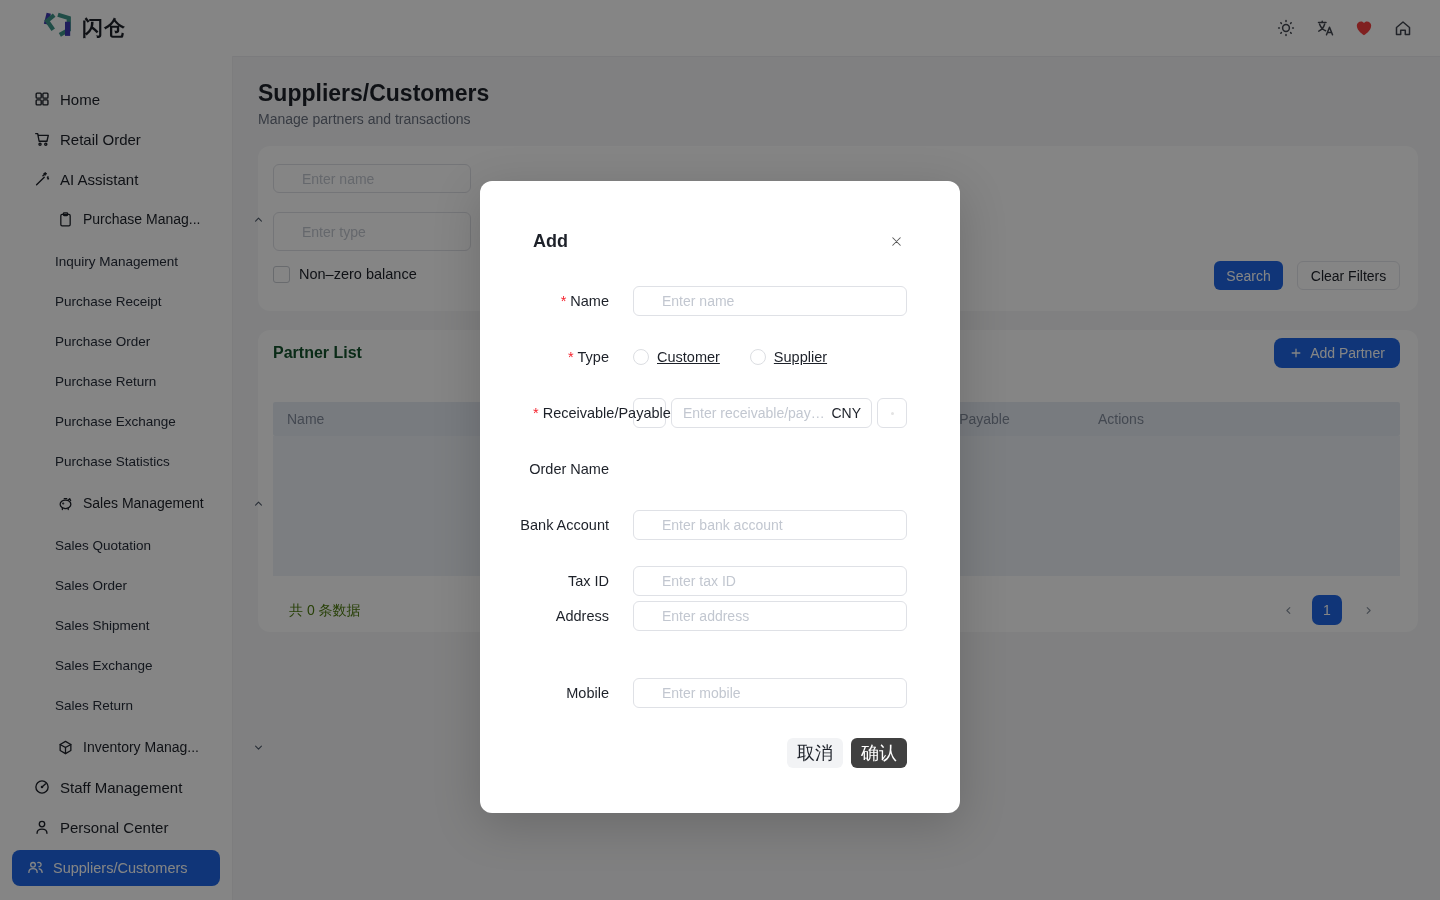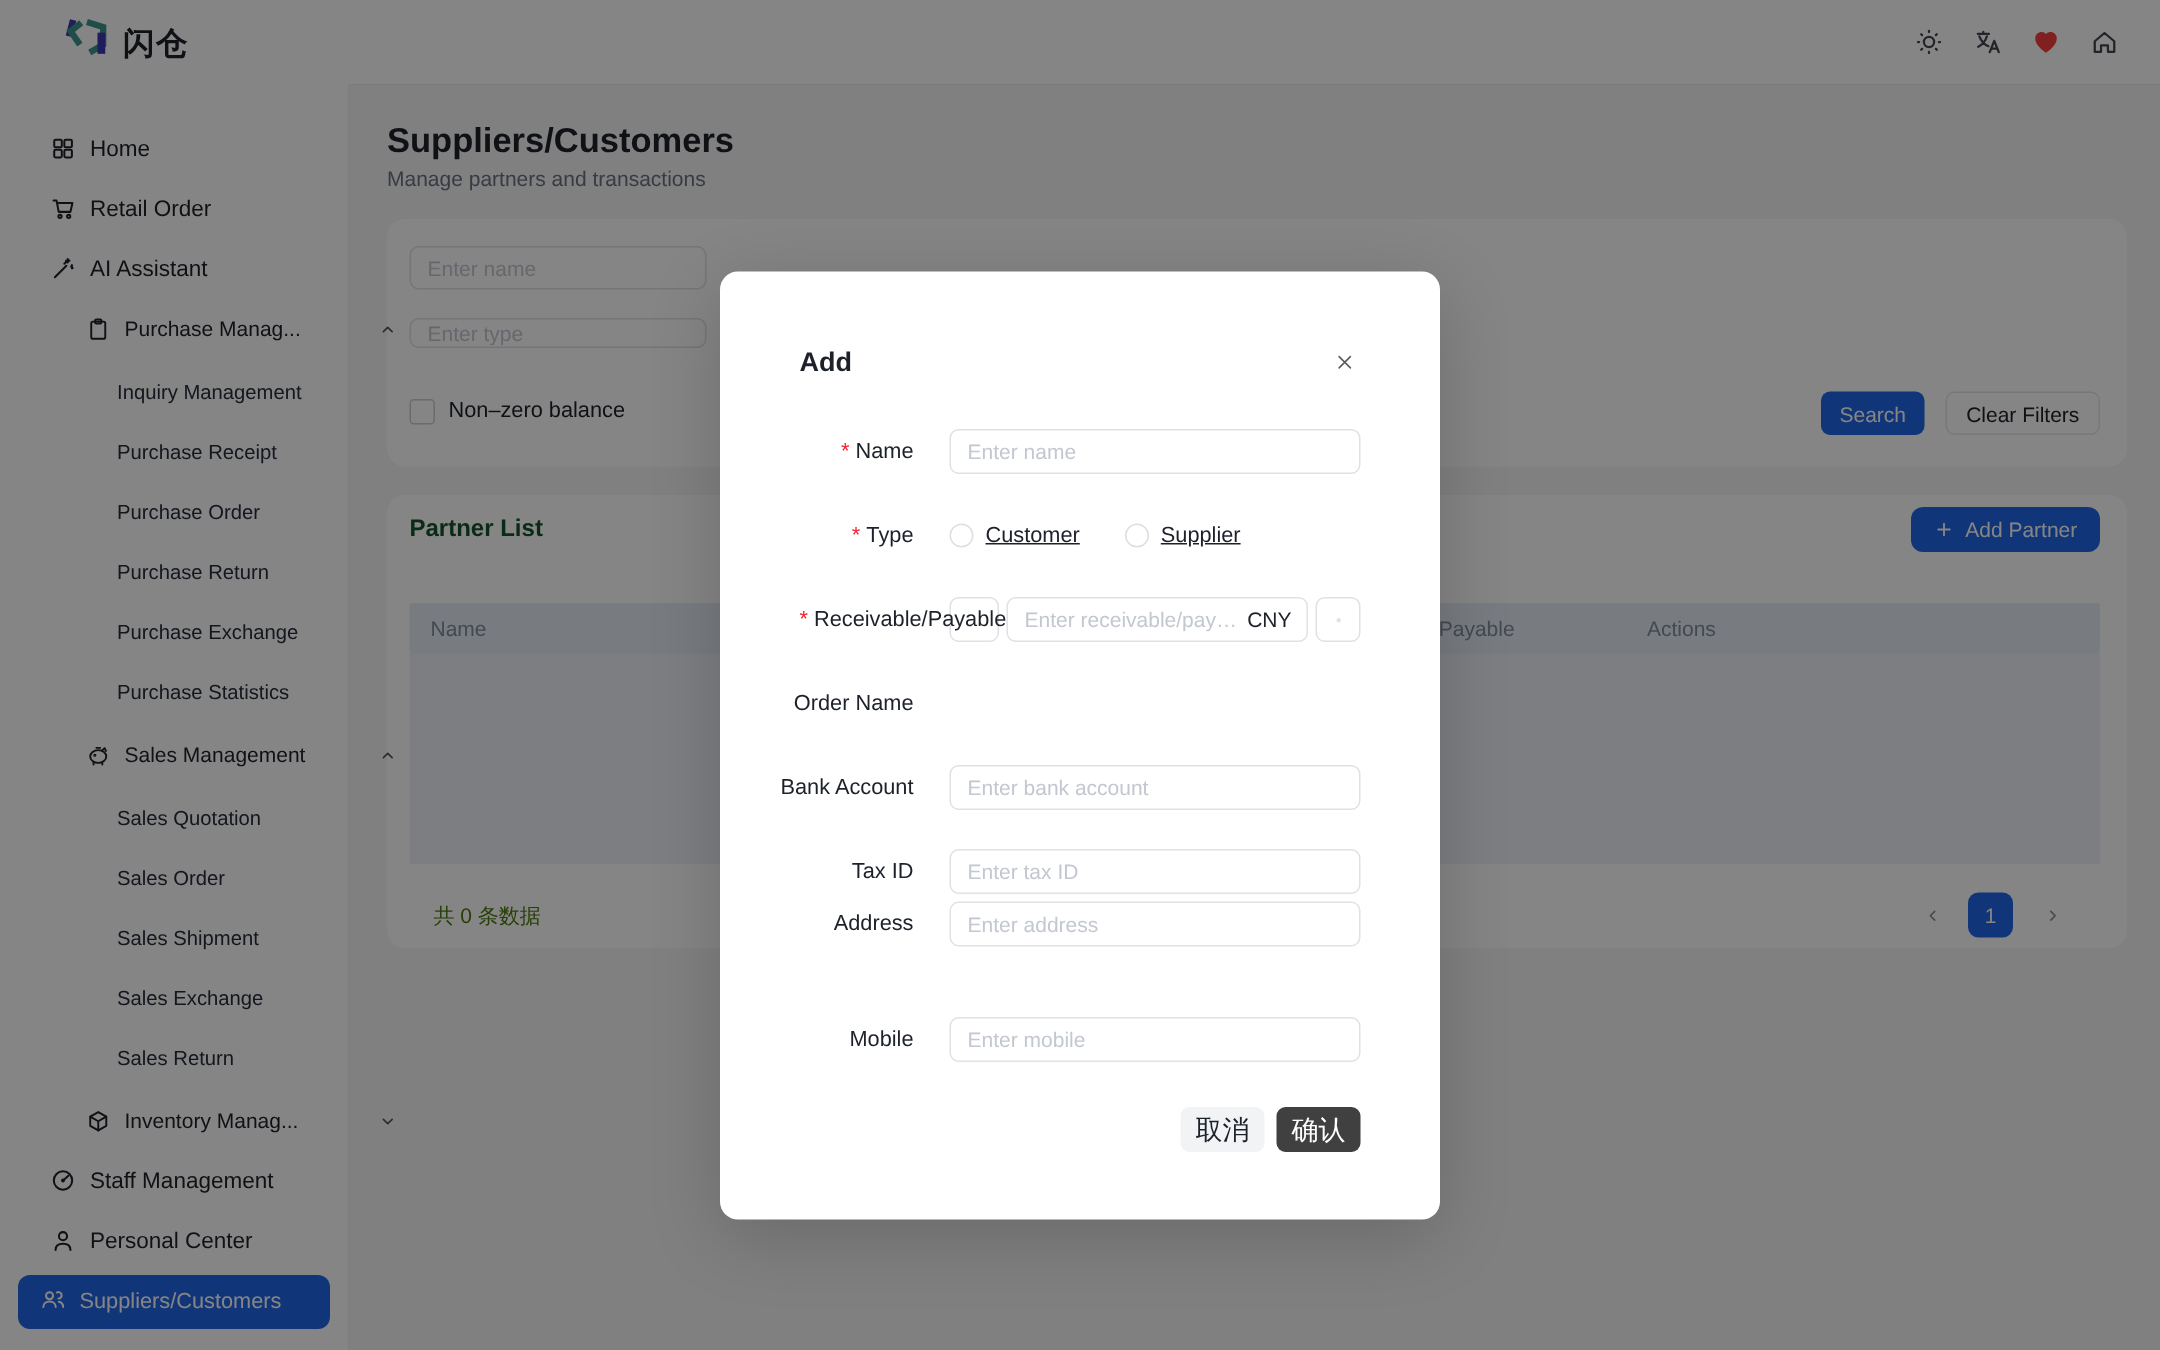--- a/index.html
+++ b/index.html
@@ -17,38 +17,38 @@
 
   
   .sidebar{position:absolute;left:0;top:56px;width:232px;height:844px;background:#fff;border-right:1px solid #efeff2;z-index:2;}
   .side-item{position:absolute;left:0;width:232px;height:36px;display:flex;align-items:center;cursor:pointer;color:#1d2129;}
   .side-item .s-icon{display:flex;align-items:center;justify-content:center;}
   .side-item .s-icon svg{stroke:#1d2129;fill:none;stroke-width:1.5;stroke-linecap:round;stroke-linejoin:round;}
   .lv1{padding-left:33px;font-size:15px;gap:9px;}
   .lv1 .s-icon svg{width:18px;height:18px;}
   .lv2{padding-left:57px;font-size:14px;gap:9px;}
   .lv2 .s-icon svg{width:17px;height:17px;}
-  .lv3{padding-left:78px;font-size:13.5px;color:#272e3b;}
+  .lv3{padding-left:55px;font-size:13.5px;color:#272e3b;}
   .chev{position:absolute;right:24px;display:flex;}
   .chev svg{width:13px;height:13px;stroke:#4e5969;fill:none;stroke-width:1.7;stroke-linecap:round;stroke-linejoin:round;}
   .side-sel{position:absolute;left:12px;width:208px;height:36px;border-radius:8px;background:#1f67e6;color:#fff;display:flex;align-items:center;gap:9px;padding-left:14px;box-sizing:border-box;font-size:14.5px;cursor:pointer;}
   .side-sel .s-icon svg{width:18px;height:18px;stroke:#fff;fill:none;stroke-width:1.5;stroke-linecap:round;stroke-linejoin:round;}
 
   
   .main{position:absolute;left:232px;top:56px;width:1208px;height:844px;}
   .pg-title{position:absolute;left:26px;top:24px;font-size:23px;font-weight:bold;color:#1d2129;}
   .pg-sub{position:absolute;left:26px;top:55px;font-size:14px;color:#6b7280;}
   .card{position:absolute;background:#fff;border-radius:12px;}
   .filter-card{left:26px;top:90px;width:1160px;height:165px;}
   .list-card{left:26px;top:274px;width:1160px;height:302px;}
 
-  .text-input{box-sizing:border-box;border:1px solid #dfe1e6;border-radius:6px;background:#fff;font-size:14px;color:#1d2129;padding:0 11px;font-family:"Liberation Sans",sans-serif;outline:none;}
+  .text-input{box-sizing:border-box;border:1px solid #dfe1e6;border-radius:6px;background:#fff;font-size:14px;color:#1d2129;padding:0 28px;font-family:"Liberation Sans",sans-serif;outline:none;}
   .text-input::placeholder{color:#c2c7d0;}
   .f-input1{position:absolute;left:15px;top:18px;width:198px;height:29px;}
-  .f-input2{position:absolute;left:15px;top:66px;width:198px;height:20px;}
+  .f-input2{position:absolute;left:15px;top:66px;width:198px;height:39px;}
   .cb-row{position:absolute;left:15px;top:120px;height:16px;display:flex;align-items:center;gap:9px;}
   .cb-box{width:15px;height:15px;border:1px solid #c9cdd4;border-radius:3px;background:#fff;cursor:pointer;}
   .cb-label{font-size:14.5px;color:#1d2129;}
   .btn{display:flex;align-items:center;justify-content:center;border-radius:6px;font-size:14px;cursor:pointer;box-sizing:border-box;font-family:"Liberation Sans",sans-serif;}
   .btn-search{position:absolute;left:956px;top:115px;width:69px;height:29px;background:#1f67e6;color:#fff;}
   .btn-clear{position:absolute;left:1039px;top:115px;width:103px;height:29px;background:#fff;border:1px solid #e5e6eb;color:#1d2129;}
 
   .pl-title{position:absolute;left:15px;top:14px;font-size:16px;font-weight:bold;color:#14532d;}
   .btn-add{position:absolute;left:1016px;top:8px;width:126px;height:30px;background:#1f67e6;color:#fff;border-radius:8px;gap:7px;}
   .btn-add svg{width:14px;height:14px;stroke:#fff;stroke-width:1.8;stroke-linecap:round;}

